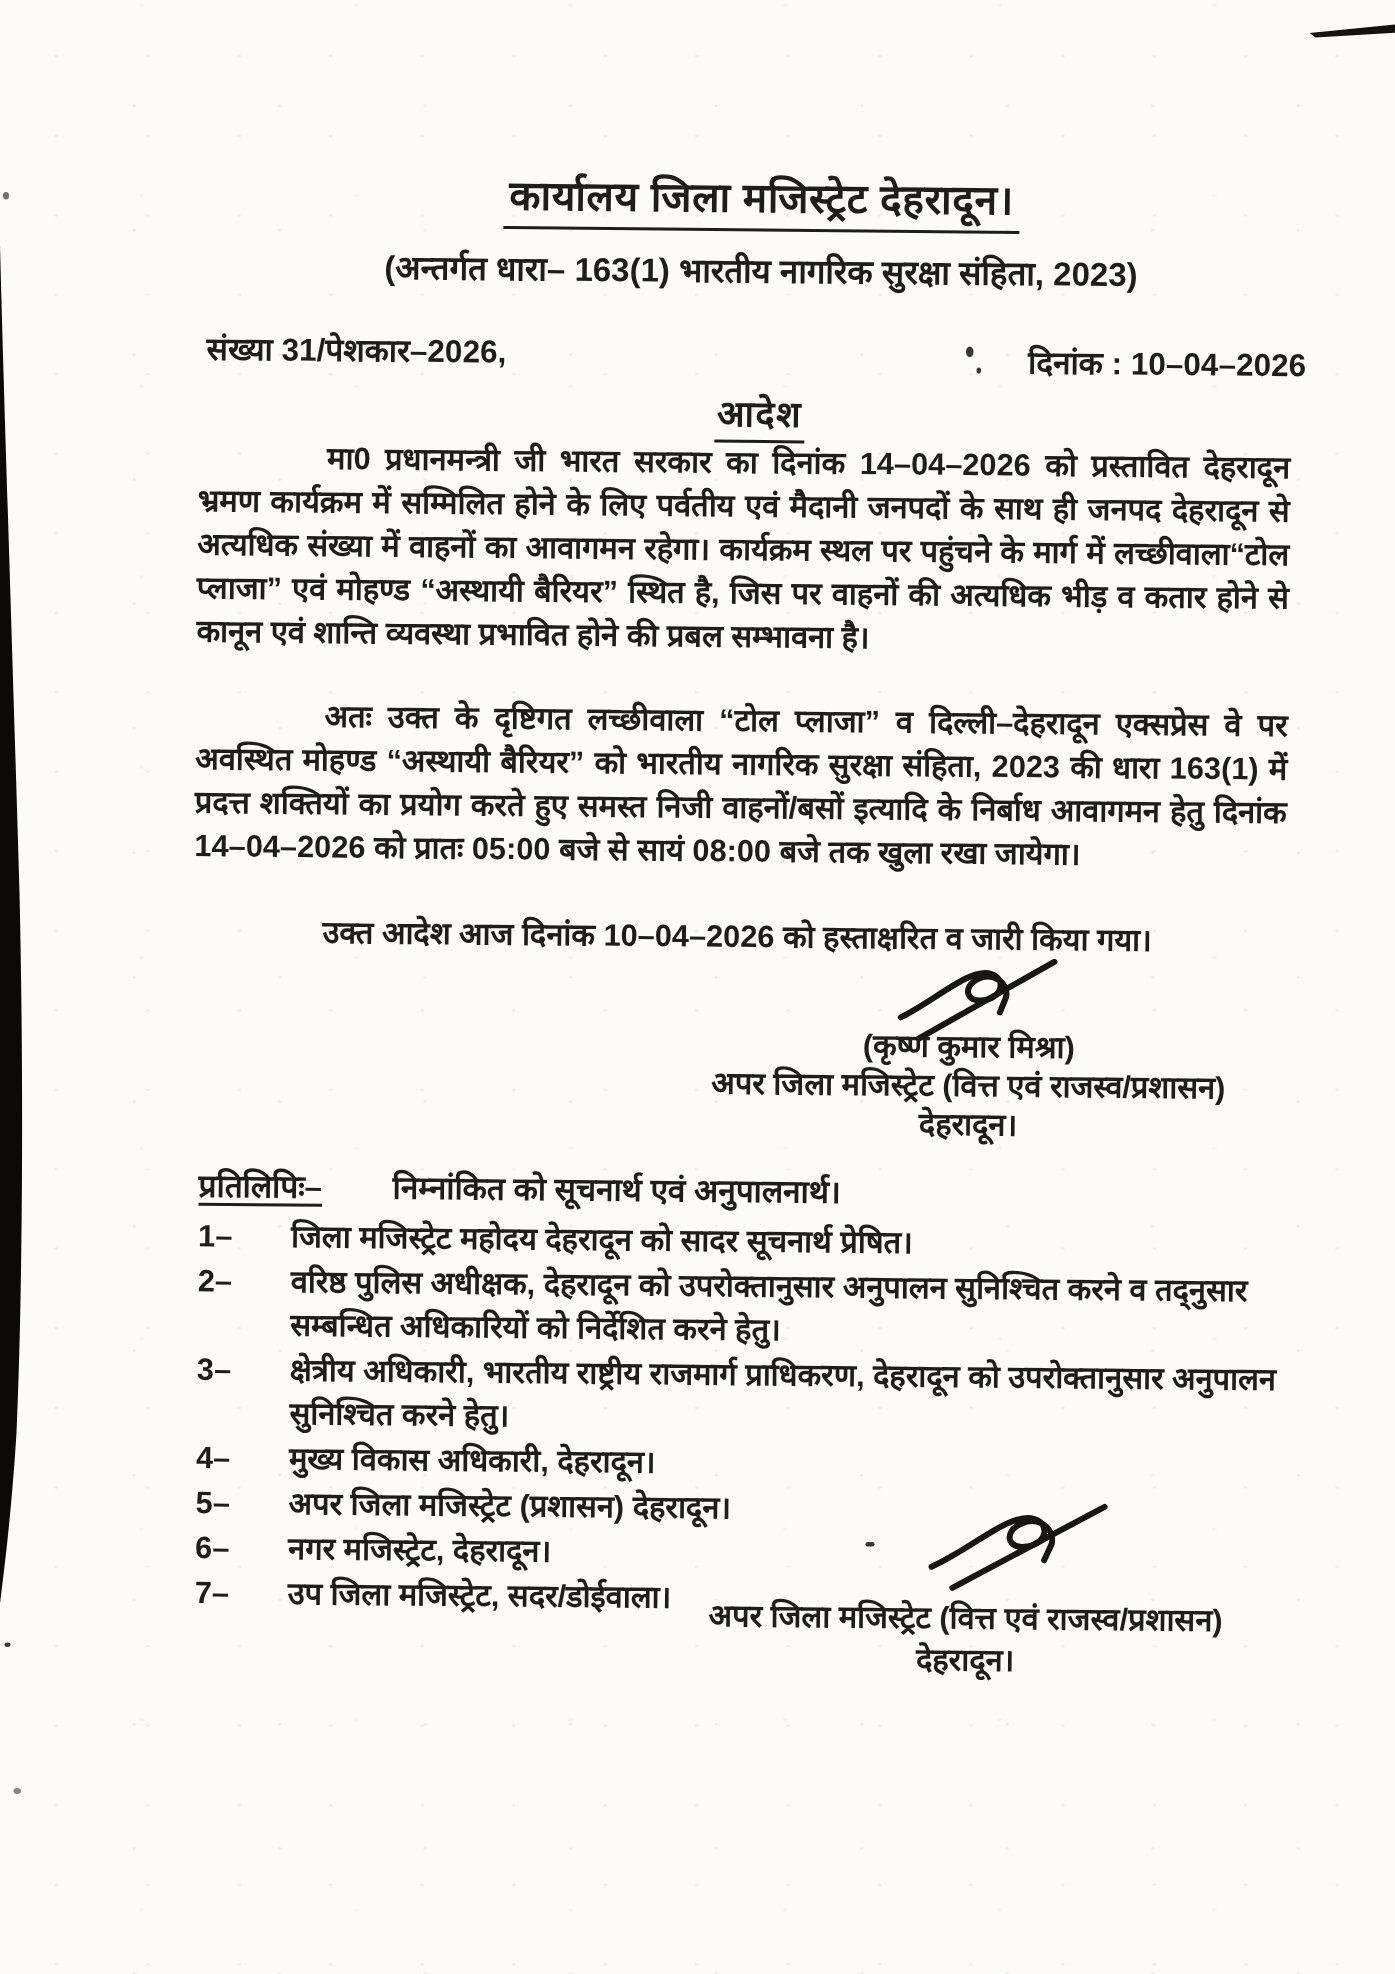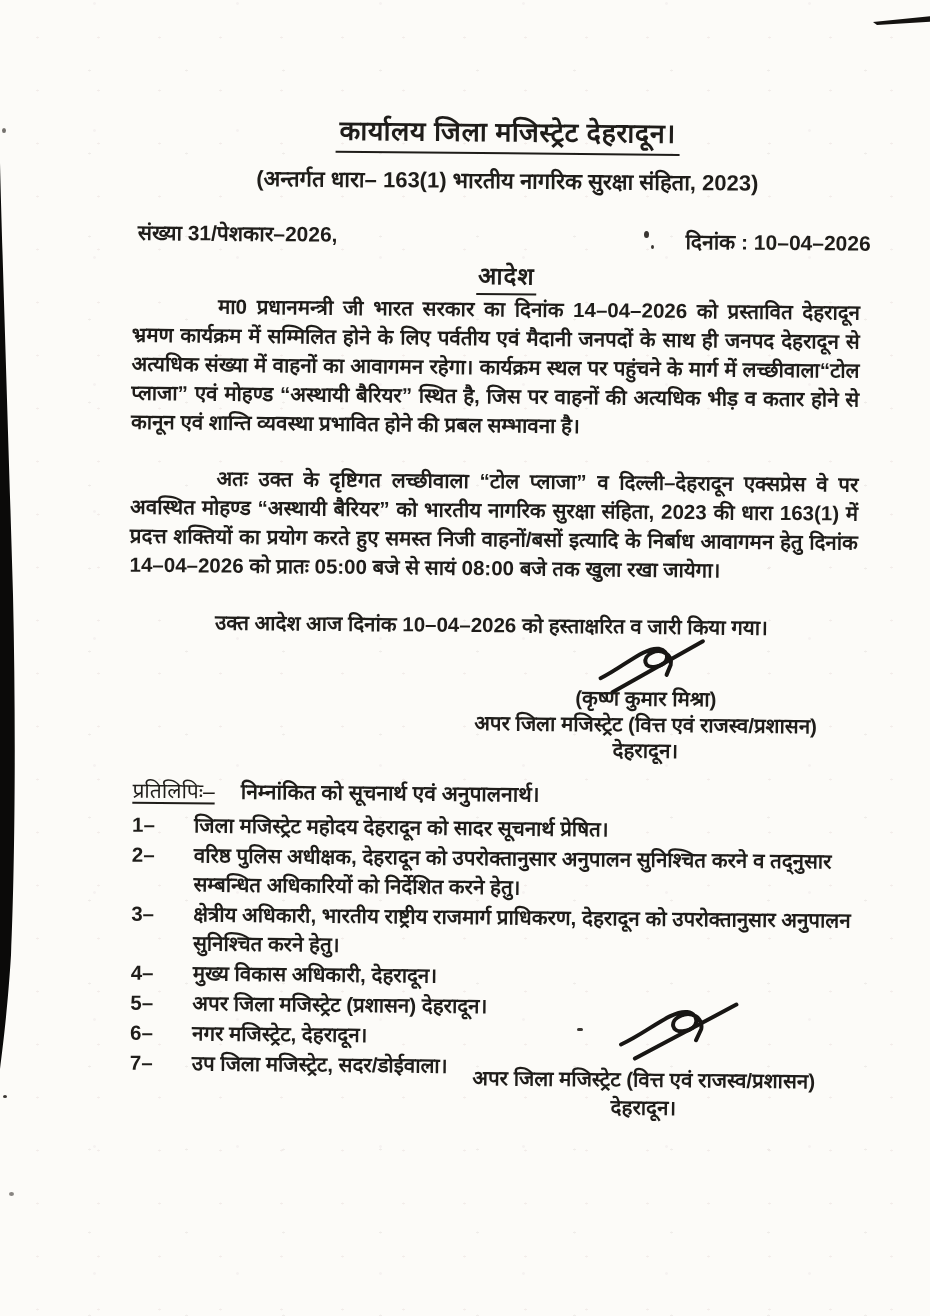--- a/index.html
+++ b/index.html
@@ -29,21 +29,21 @@
   .order-head .u{display:inline-block;border-bottom:2.5px solid #1f1d1a;padding:0 2px 2px;letter-spacing:1px;}
   .para{left:130px;width:728px;font-size:20.5px;line-height:29px;font-weight:600;text-align:justify;text-indent:86px;}
   .p1{top:294px;}
   .p2{top:466px;}
   .p3{top:610px;}
   .sig{stroke:#181614;stroke-width:4;fill:none;stroke-linecap:round;}
   .sig1{top:631px;left:596px;}
   .sig2{top:993px;left:620px;}
   .sign-block{top:684px;left:425px;width:445px;text-align:center;font-size:20.5px;font-weight:600;line-height:26px;}
   .copies-head{top:779px;left:135px;font-size:21px;font-weight:600;}
-  .copies-head .lbl{font-weight:400;text-decoration:underline;text-decoration-thickness:2px;text-underline-offset:4px;margin-right:26px;}
+  .copies-head .lbl{font-weight:700;text-decoration:underline;text-decoration-thickness:2px;text-underline-offset:4px;margin-right:47px;}
   .copy-list{top:813px;left:135px;width:726px;font-size:20.5px;font-weight:600;line-height:29px;}
   .copy-item{display:flex;margin-bottom:1px;}
   .copy-item .num{flex:0 0 62px;}
   .copy-item .txt{flex:1;text-align:left;}
   .footer-block{top:1064px;left:425px;width:448px;text-align:center;font-size:20.5px;font-weight:600;line-height:28px;}
   
   .edge-left{left:0;top:163px;}
   .mark-tr{right:0;top:13px;}
   .speck{position:absolute;background:#3a3632;border-radius:50%;}
 </style>

